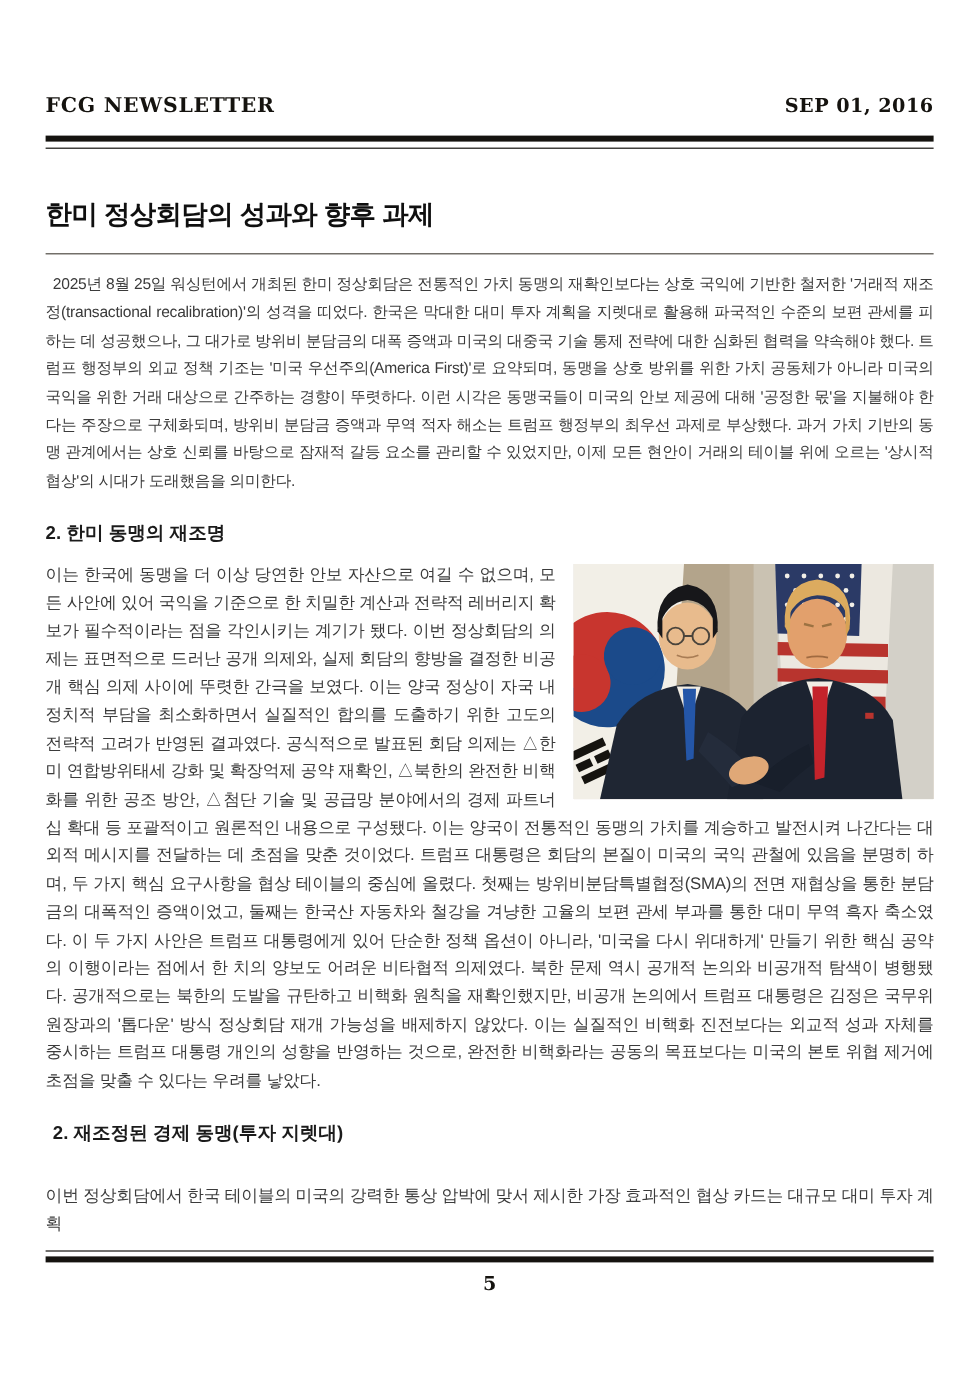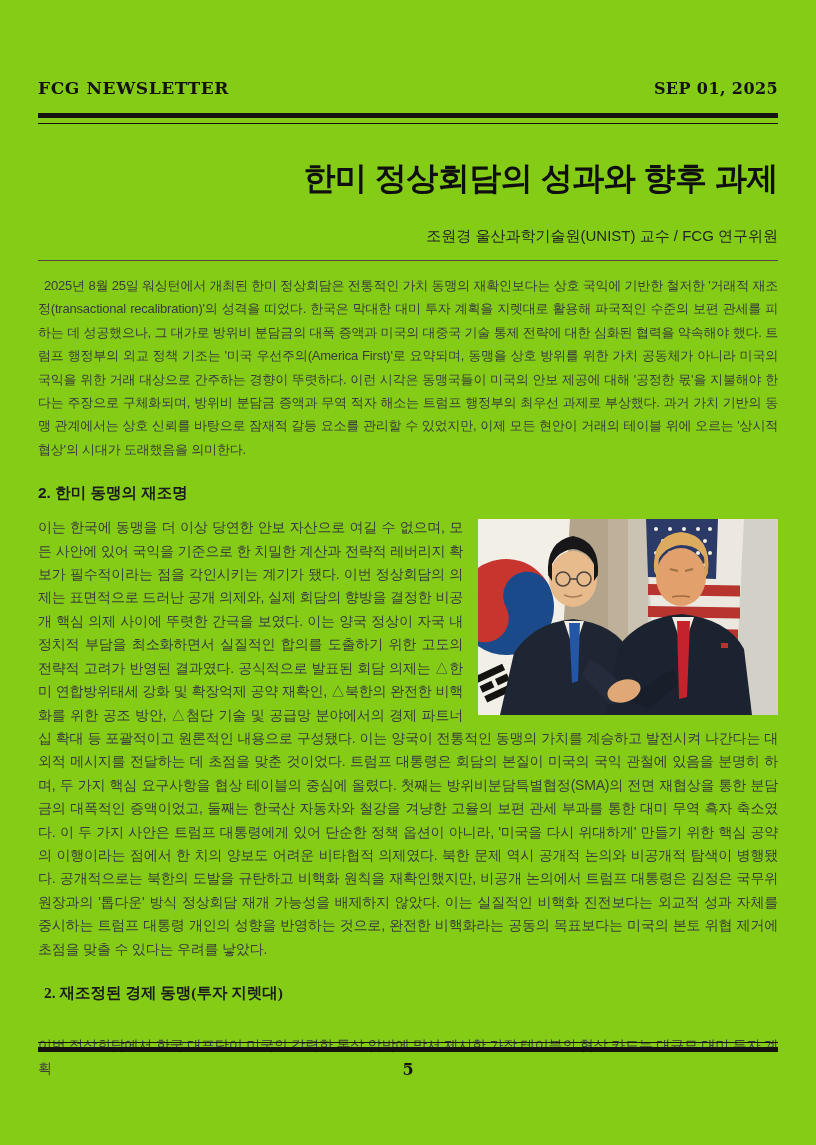--- a/index.html
+++ b/index.html
@@ -1,70 +1,69 @@
 <!DOCTYPE html>
 <html><head>
 <meta charset="utf-8">
 <style>
   html,body{margin:0;padding:0;background:#e9e5de;}
   .page{
     position:relative;
     width:816px;height:1145px;
     margin:0 auto;
-    background:#84cc16;
+    background:#ffffff;
     box-sizing:border-box;
     padding:78px 38px 0 38px;
     font-family:"Liberation Sans",sans-serif;
     color:#3b3b3b;
     overflow:hidden;
   }
   
   .masthead{display:flex;justify-content:space-between;align-items:baseline;
     font-family:"DejaVu Serif","Liberation Serif",serif;font-weight:bold;color:#15130f;}
   .brand{font-size:17px;letter-spacing:.6px;}
   .mdate{font-size:16px;letter-spacing:.4px;}
   .rule-thick{height:4.5px;background:#15130f;margin-top:15px;}
   .rule-thin{height:1.5px;background:#15130f;margin-top:5px;}
   
-  h1.title{margin:36px 0 0 0;text-align:right;font-size:32px;line-height:37px;
+  h1.title{margin:36px 0 0 0;text-align:left;font-size:22px;line-height:37px;
     font-weight:800;color:#0f0f0f;letter-spacing:-.5px;}
   .byline{margin-top:30px;text-align:right;font-size:15px;color:#242424;}
   .byline-rule{height:1px;background:#504c45;margin-top:14px;}
   
   .intro{margin:13px 0 0 0;font-size:13px;line-height:23.4px;text-align:justify;
     text-indent:6px;letter-spacing:-.2px;}
   h2.section{margin:22px 0 0 0;font-size:15.5px;font-weight:700;color:#1b1b1b;clear:both;}
-  h2.section.second{padding-left:6px;font-family:Liberation Serif, serif;}
+  h2.section.second{padding-left:6px;}
   .section-body{margin-top:12px;font-size:14px;line-height:23.4px;text-align:justify;
     letter-spacing:-.2px;}
   .closing{margin-top:30px;font-size:14px;line-height:23.4px;text-align:justify;
     letter-spacing:-.2px;clear:both;}
   figure.photo{float:right;width:300px;height:196px;margin:3px 0 8px 15px;padding:0;}
   figure.photo svg{display:block;width:300px;height:196px;}
   
   .pagefoot{position:absolute;left:38px;right:38px;top:1042px;}
   .foot-thin{height:1px;background:#15130f;}
   .foot-thick{height:5px;background:#15130f;margin-top:4px;}
   .pagenum{margin-top:8px;text-align:center;font-family:"DejaVu Serif","Liberation Serif",serif;
     font-weight:bold;font-size:16px;color:#15130f;}
 </style>
 </head>
 <body>
 
 <div class="page">
 
   <div class="masthead">
     <span class="brand">FCG NEWSLETTER</span>
-    <span class="mdate">SEP 01, 2025</span>
+    <span class="mdate">SEP 01, 2016</span>
   </div>
   <div class="rule-thick"></div>
   <div class="rule-thin"></div>
 
   <h1 class="title">한미 정상회담의 성과와 향후 과제</h1>
-  <div class="byline">조원경 울산과학기술원(UNIST) 교수 / FCG 연구위원</div>
   <div class="byline-rule"></div>
 
   <p class="intro">2025년 8월 25일 워싱턴에서 개최된 한미 정상회담은 전통적인 가치 동맹의 재확인보다는 상호 국익에 기반한 철저한 '거래적 재조정(transactional recalibration)'의 성격을 띠었다. 한국은 막대한 대미 투자 계획을 지렛대로 활용해 파국적인 수준의 보편 관세를 피하는 데 성공했으나, 그 대가로 방위비 분담금의 대폭 증액과 미국의 대중국 기술 통제 전략에 대한 심화된 협력을 약속해야 했다. 트럼프 행정부의 외교 정책 기조는 '미국 우선주의(America First)'로 요약되며, 동맹을 상호 방위를 위한 가치 공동체가 아니라 미국의 국익을 위한 거래 대상으로 간주하는 경향이 뚜렷하다. 이런 시각은 동맹국들이 미국의 안보 제공에 대해 '공정한 몫'을 지불해야 한다는 주장으로 구체화되며, 방위비 분담금 증액과 무역 적자 해소는 트럼프 행정부의 최우선 과제로 부상했다. 과거 가치 기반의 동맹 관계에서는 상호 신뢰를 바탕으로 잠재적 갈등 요소를 관리할 수 있었지만, 이제 모든 현안이 거래의 테이블 위에 오르는 '상시적 협상'의 시대가 도래했음을 의미한다.</p>
 
   <h2 class="section">2. 한미 동맹의 재조명</h2>
   <div class="section-body">
     <figure class="photo">
       <svg viewBox="0 0 300 196" aria-hidden="true">
 
         <rect x="0" y="0" width="300" height="196" fill="#b3a48b"></rect>
@@ -151,21 +150,21 @@
           <path d="M112,140 Q128,150 140,162 L152,178 L132,186 Q116,168 104,156 Z" fill="#242c3b"></path>
           <path d="M196,150 Q176,160 162,172 L150,182 L172,190 Q186,176 200,166 Z" fill="#181f2b"></path>
           <ellipse cx="146" cy="172" rx="17" ry="11" fill="#e0a877" transform="rotate(-18 146 172)"></ellipse>
         </g>
       </svg>
     </figure>
     <span>이는 한국에 동맹을 더 이상 당연한 안보 자산으로 여길 수 없으며, 모든 사안에 있어 국익을 기준으로 한 치밀한 계산과 전략적 레버리지 확보가 필수적이라는 점을 각인시키는 계기가 됐다. 이번 정상회담의 의제는 표면적으로 드러난 공개 의제와, 실제 회담의 향방을 결정한 비공개 핵심 의제 사이에 뚜렷한 간극을 보였다. 이는 양국 정상이 자국 내 정치적 부담을 최소화하면서 실질적인 합의를 도출하기 위한 고도의 전략적 고려가 반영된 결과였다. 공식적으로 발표된 회담 의제는 △한미 연합방위태세 강화 및 확장억제 공약 재확인, △북한의 완전한 비핵화를 위한 공조 방안, △첨단 기술 및 공급망 분야에서의 경제 파트너십 확대 등 포괄적이고 원론적인 내용으로 구성됐다. 이는 양국이 전통적인 동맹의 가치를 계승하고 발전시켜 나간다는 대외적 메시지를 전달하는 데 초점을 맞춘 것이었다. 트럼프 대통령은 회담의 본질이 미국의 국익 관철에 있음을 분명히 하며, 두 가지 핵심 요구사항을 협상 테이블의 중심에 올렸다. 첫째는 방위비분담특별협정(SMA)의 전면 재협상을 통한 분담금의 대폭적인 증액이었고, 둘째는 한국산 자동차와 철강을 겨냥한 고율의 보편 관세 부과를 통한 대미 무역 흑자 축소였다. 이 두 가지 사안은 트럼프 대통령에게 있어 단순한 정책 옵션이 아니라, '미국을 다시 위대하게' 만들기 위한 핵심 공약의 이행이라는 점에서 한 치의 양보도 어려운 비타협적 의제였다. 북한 문제 역시 공개적 논의와 비공개적 탐색이 병행됐다. 공개적으로는 북한의 도발을 규탄하고 비핵화 원칙을 재확인했지만, 비공개 논의에서 트럼프 대통령은 김정은 국무위원장과의 '톱다운' 방식 정상회담 재개 가능성을 배제하지 않았다. 이는 실질적인 비핵화 진전보다는 외교적 성과 자체를 중시하는 트럼프 대통령 개인의 성향을 반영하는 것으로, 완전한 비핵화라는 공동의 목표보다는 미국의 본토 위협 제거에 초점을 맞출 수 있다는 우려를 낳았다.</span>
   </div>
 
   <h2 class="section second">2. 재조정된 경제 동맹(투자 지렛대)</h2>
-  <p class="closing">이번 정상회담에서 한국 대표단이 미국의 강력한 통상 압박에 맞서 제시한 가장 테이블의 협상 카드는 대규모 대미 투자 계획</p>
+  <p class="closing">이번 정상회담에서 한국 테이블의 미국의 강력한 통상 압박에 맞서 제시한 가장 효과적인 협상 카드는 대규모 대미 투자 계획</p>
 
   <div class="pagefoot">
     <div class="foot-thin"></div>
     <div class="foot-thick"></div>
     <div class="pagenum">5</div>
   </div>
 
 </div>
 
 </body></html>

